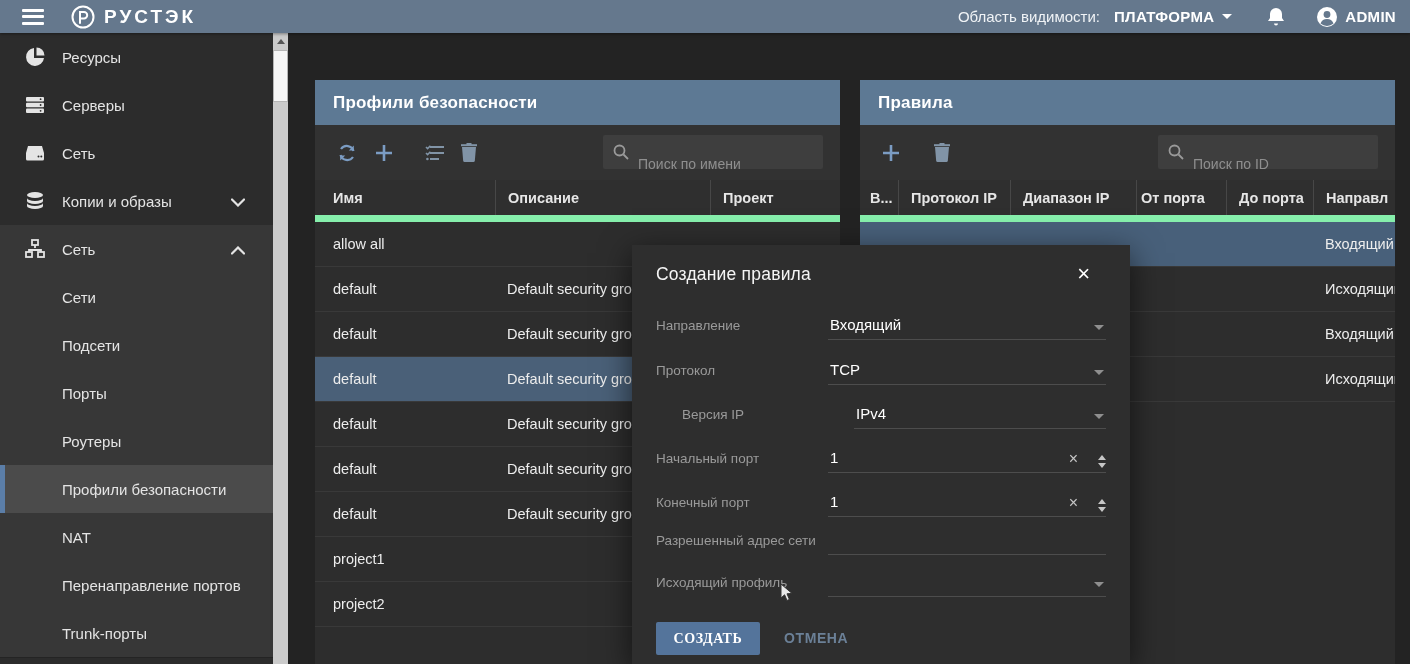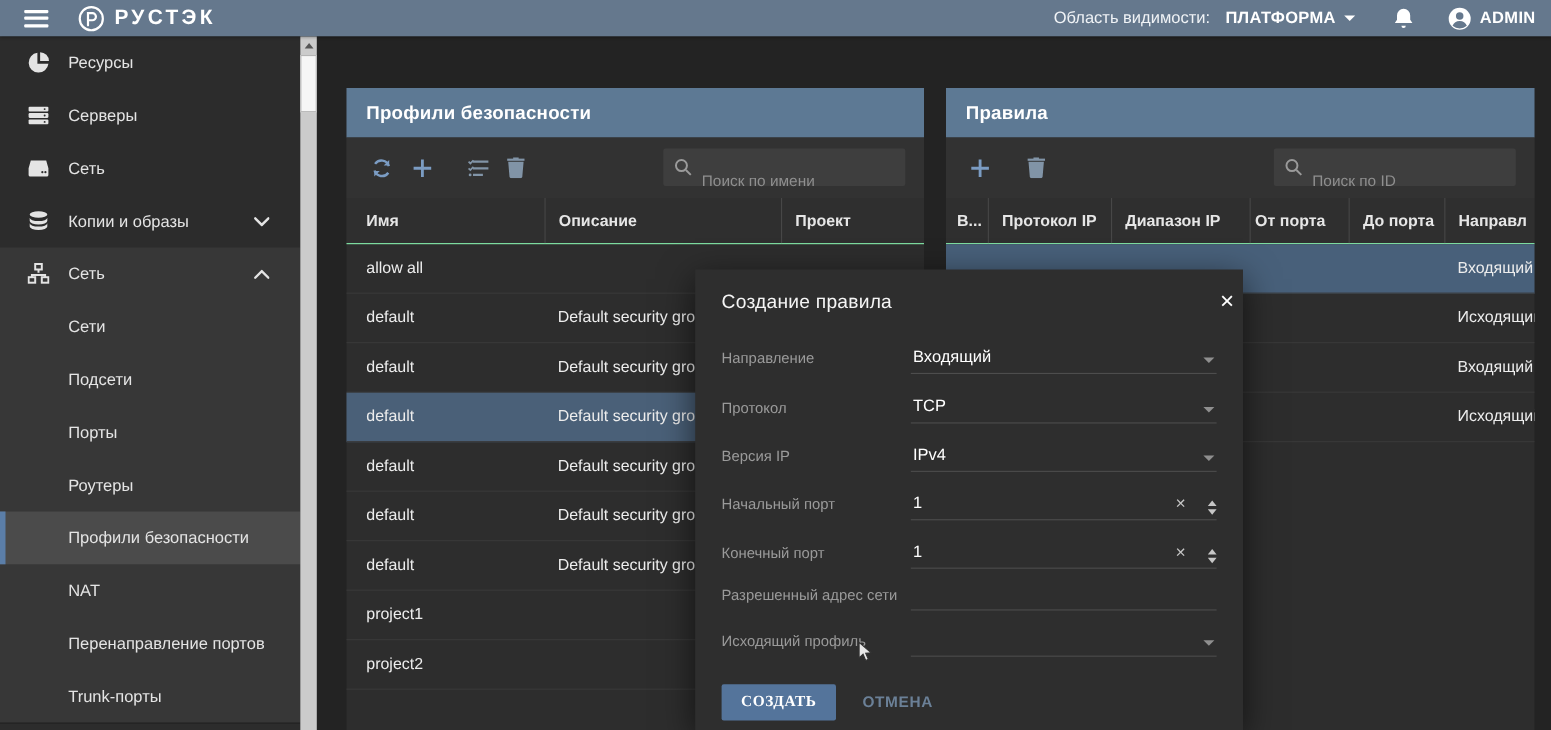--- a/index.html
+++ b/index.html
@@ -46,21 +46,21 @@
   .panel { position:absolute; top:80px; background:#2d2d2d; z-index:4; }
   .panel-header { height:45px; background:#5d7994; display:flex; align-items:center; padding-left:18px;
                   color:#fff; font-size:17px; font-weight:bold; letter-spacing:.2px; }
   .toolbar { height:55px; background:#323232; display:flex; align-items:center; position:relative; }
   .tb-icon { cursor:pointer; display:flex; align-items:center; }
   .search-box { position:absolute; right:17px; top:10px; width:220px; height:34px; background:#3e3e3e; border-radius:2px;
                 display:flex; align-items:center; padding:0 10px; }
   .search-box input { background:transparent; border:none; outline:none; color:#c9c9c9; font-size:14px; width:160px; margin-left:9px;
                       font-family:"Liberation Sans", sans-serif;margin-top:24px; }
   .search-box input::placeholder { color:#8f8f8f; opacity:1; }
-  .thead { height:42px; background:#2f2f2f; display:flex; border-bottom:1px solid #86efac; }
+  .thead { height:42px; background:#2f2f2f; display:flex; border-bottom:7px solid #86efac; }
   .th { display:flex; align-items:center; font-size:14.5px; font-weight:bold; color:#e6e6e6; border-left:1px solid #474747; overflow:hidden; white-space:nowrap; }
   .th:first-child { border-left:none; }
   .trow { height:45px; display:flex; align-items:center; border-bottom:1px solid #393939; font-size:14.5px; color:#ededed; cursor:pointer; }
   .trow.selected { background:#4a6078; }
   .cell { overflow:hidden; white-space:nowrap; }
 
   
   .p-left  { left:315px; width:525px; height:584px; }
   .c-name { width:180px; padding-left:18px; }
   .c-desc { width:215px; padding-left:12px; }
@@ -72,21 +72,21 @@
   .r-c1 { width:112px; padding-left:12px; }
   .r-c2 { width:126px; padding-left:12px; }
   .r-c3 { width:90px;  padding-left:4px; }
   .r-c4 { width:87px;  padding-left:12px; }
   .r-c5 { width:82px;  padding-left:12px; }
   .rules-row-sel { background:#48607a; }
 
   
   .modal { position:absolute; left:632px; top:245px; width:498px; height:419px; background:#2e2e2e; z-index:20;
            box-shadow:0 8px 30px rgba(0,0,0,.6); }
-  .modal-title-row { position:absolute; left:24px; right:8px; top:14px; height:30px; display:flex; align-items:center; }
+  .modal-title-row { position:absolute; left:24px; right:40px; top:14px; height:30px; display:flex; align-items:center; }
   .modal-title { color:#f5f5f5; font-size:17.5px; font-weight:500; letter-spacing:.2px; }
   .modal-close { margin-left:auto; color:#fff; font-size:22px; line-height:20px; cursor:pointer; font-weight:300; }
   .field { position:absolute; left:24px; right:24px; height:32px; }
   .f-label { position:absolute; left:0; bottom:7px; width:168px; color:#9a9a9a; font-size:13.5px; white-space:nowrap; overflow:hidden; }
   .f-input { position:absolute; left:172px; right:0; top:0; bottom:0; border-bottom:1px solid #4d4d4d; }
   .f-value { position:absolute; left:2px; bottom:6px; color:#fff; font-size:15px; font-weight:500; }
   .f-caret { position:absolute; right:2px; bottom:9px; width:0; height:0;
              border-left:5px solid transparent; border-right:5px solid transparent; border-top:5px solid #8f8f8f; cursor:pointer; }
   .f-clear { position:absolute; right:28px; bottom:5px; color:#c6c6c6; font-size:16px; cursor:pointer; line-height:16px; }
   .f-spin  { position:absolute; right:0; bottom:4px; display:flex; flex-direction:column; gap:3px; cursor:pointer; }
@@ -390,21 +390,21 @@
   </div>
 
   <div class="field" style="top:108px;">
     <span class="f-label">Протокол</span>
     <div class="f-input">
       <span class="f-value">TCP</span>
       <span class="f-caret"></span>
     </div>
   </div>
 
-  <div class="field" style="top:152px;">
+  <div class="field" style="top:152px;margin-left:26px;">
     <span class="f-label">Версия IP</span>
     <div class="f-input">
       <span class="f-value">IPv4</span>
       <span class="f-caret"></span>
     </div>
   </div>
 
   <div class="field" style="top:196px;">
     <span class="f-label">Начальный порт</span>
     <div class="f-input">

